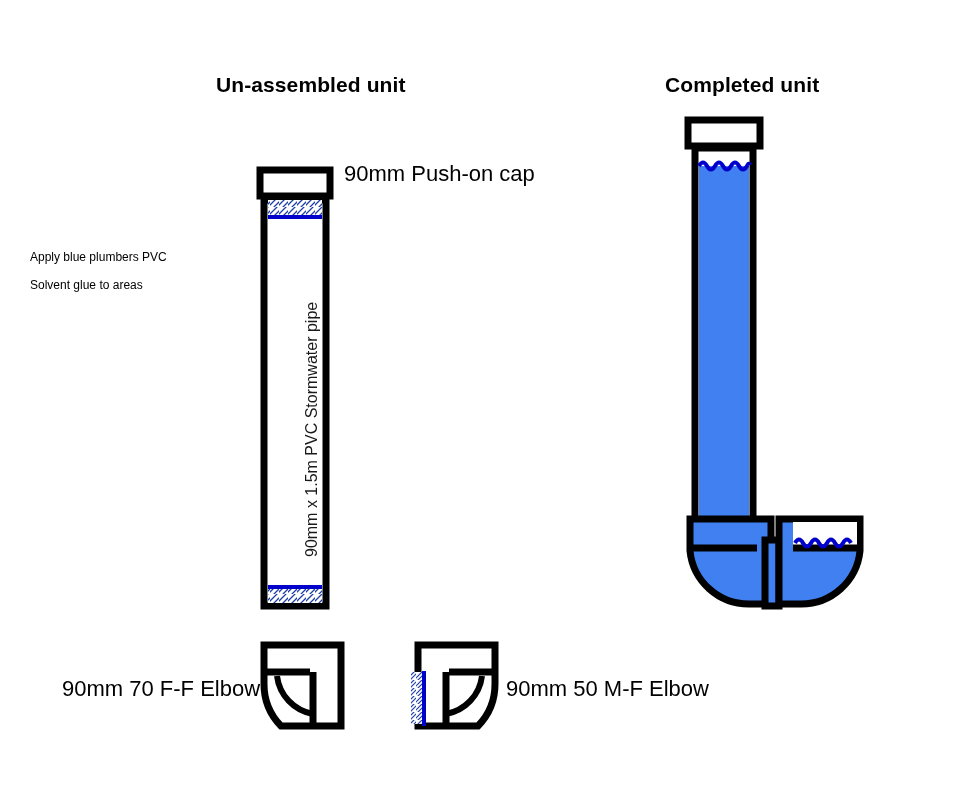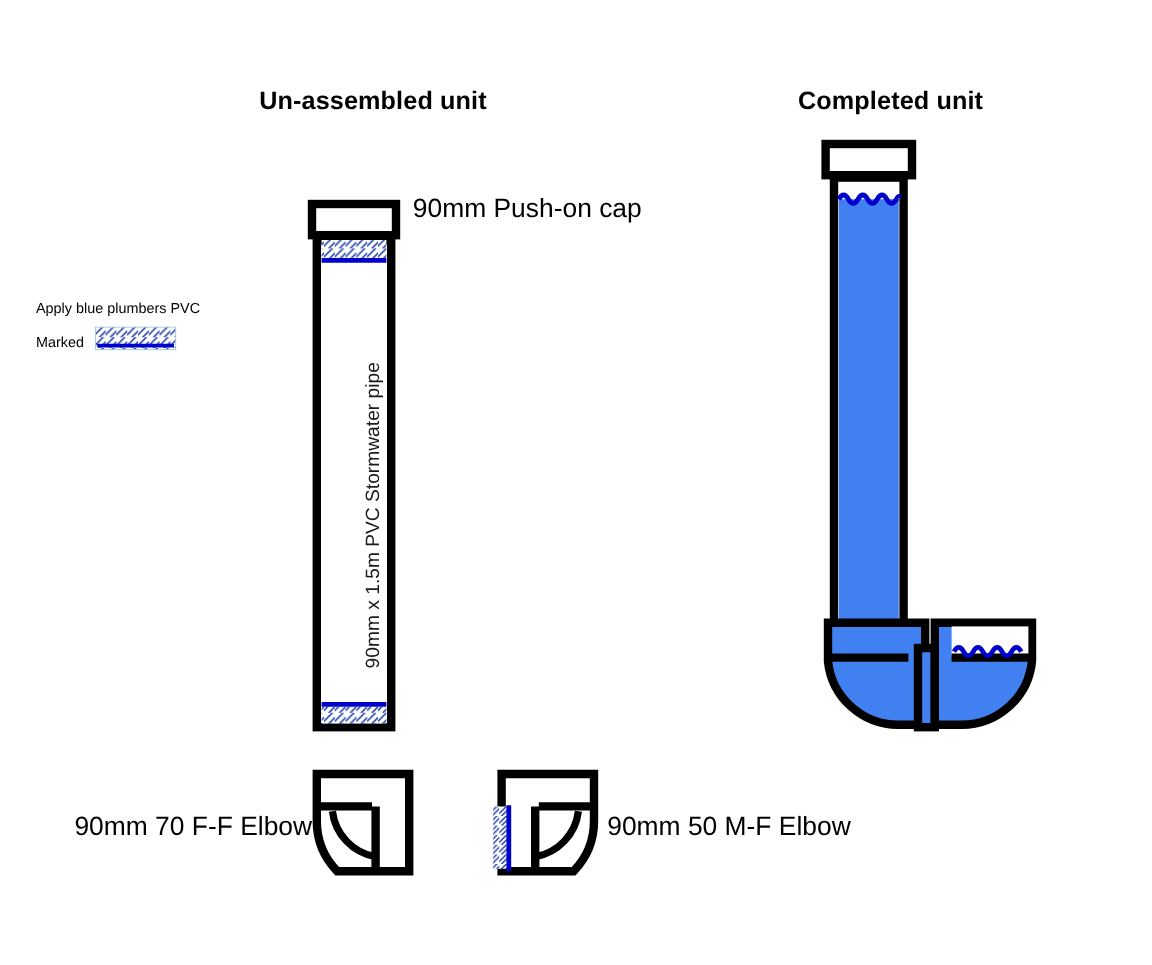--- a/index.html
+++ b/index.html
@@ -175,24 +175,16 @@
   <div class="lbl" id="label-cap">90mm Push-on cap</div>
 
   <div class="lbl" id="label-ff">90mm 70 F-F Elbow</div>
 
   <div class="lbl" id="label-mf">90mm 50 M-F Elbow</div>
 
   <div id="pipe-vertical-label">90mm x 1.5m PVC Stormwater pipe</div>
 
   <div id="glue-note">
     <span class="note-line">Apply blue plumbers PVC</span>
-    <span class="note-line">
-      <span>Marked</span>
-      <span id="glue-swatch-wrap">
-        <svg width="68" height="20" viewBox="0 0 68 20">
-          <rect x="0.5" y="0.5" width="67" height="19" fill="url(#hatchDiag)" stroke="#9ecde0" stroke-width="1"></rect>
-          <line x1="2" y1="16" x2="66" y2="16" stroke="#0000CC" stroke-width="3"></line>
-        </svg>
-      </span>
-    </span>
+    <span class="note-line">Solvent glue to areas</span>
   </div>
 
 </div>
 
 </body></html>

